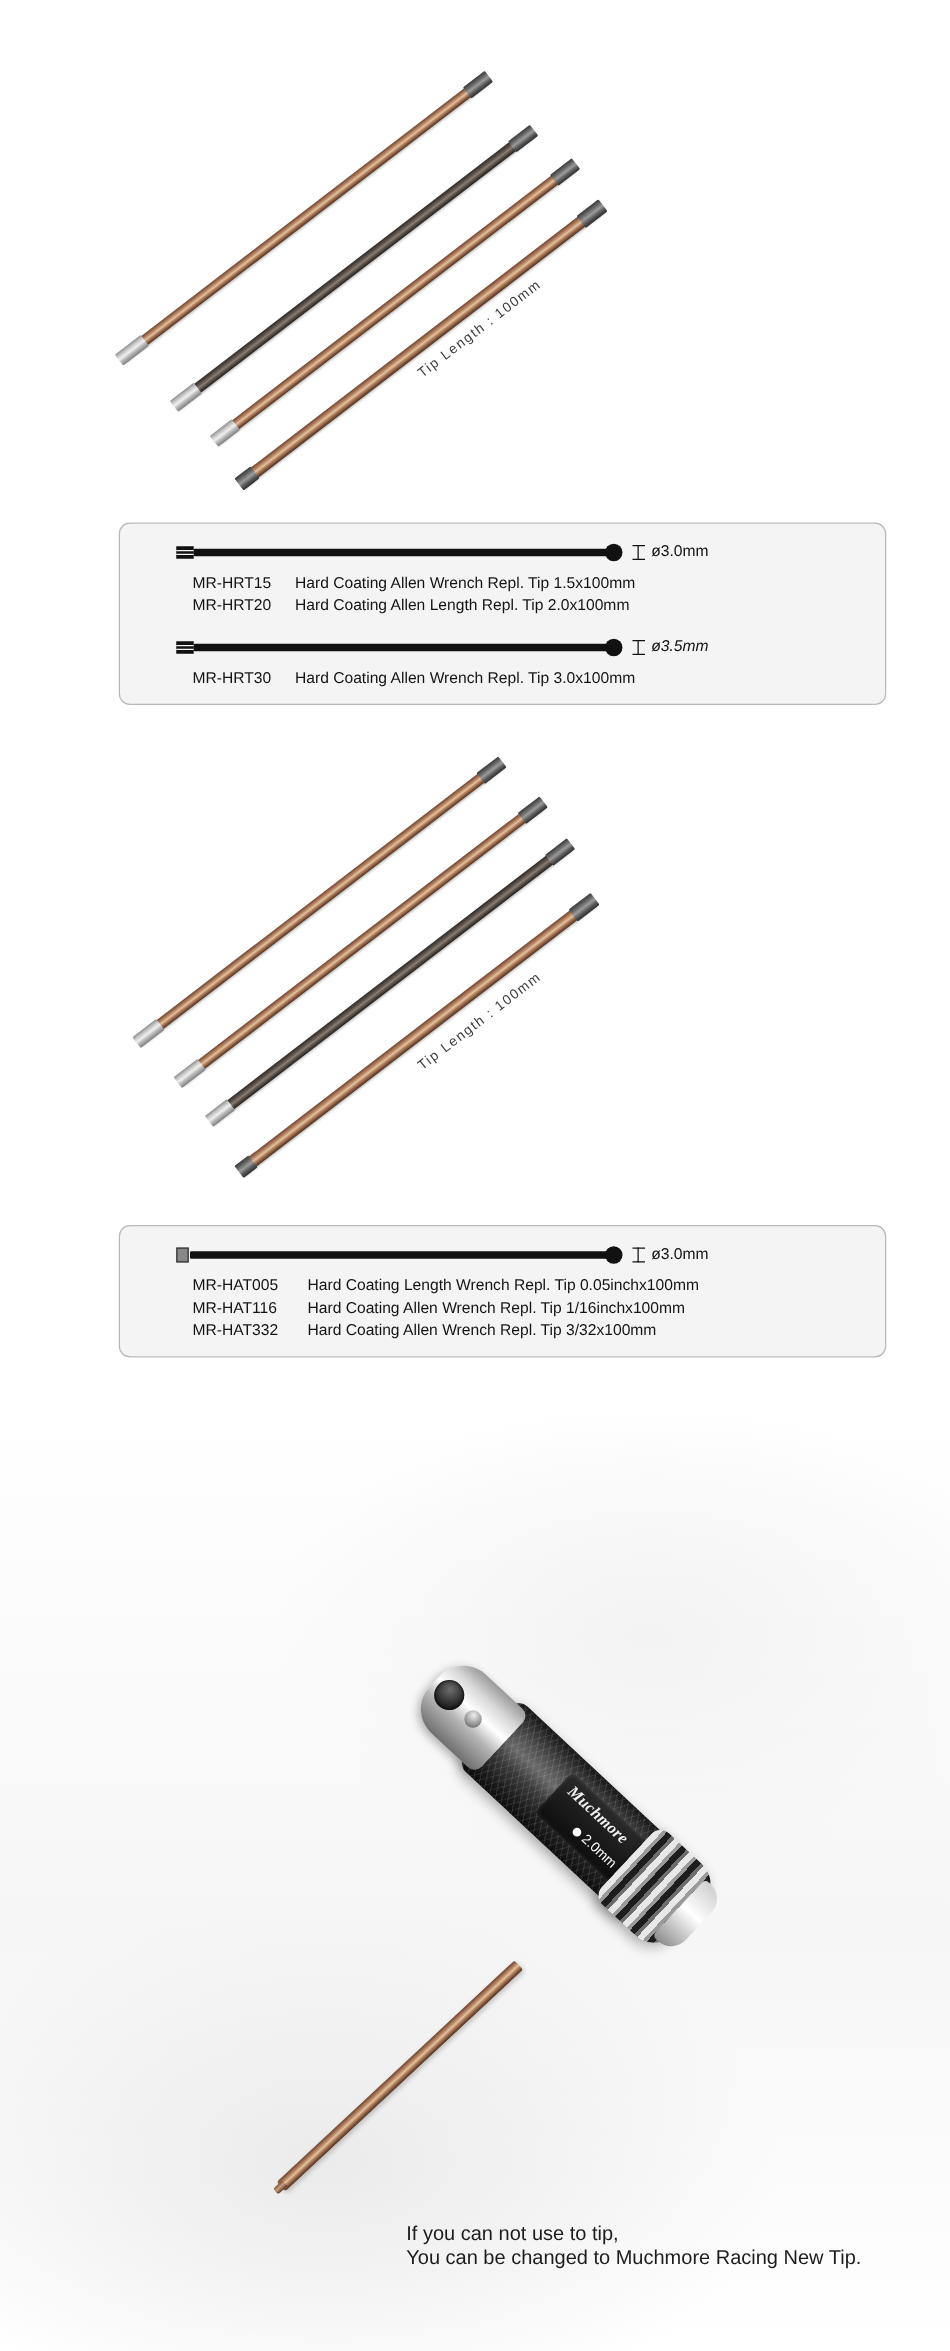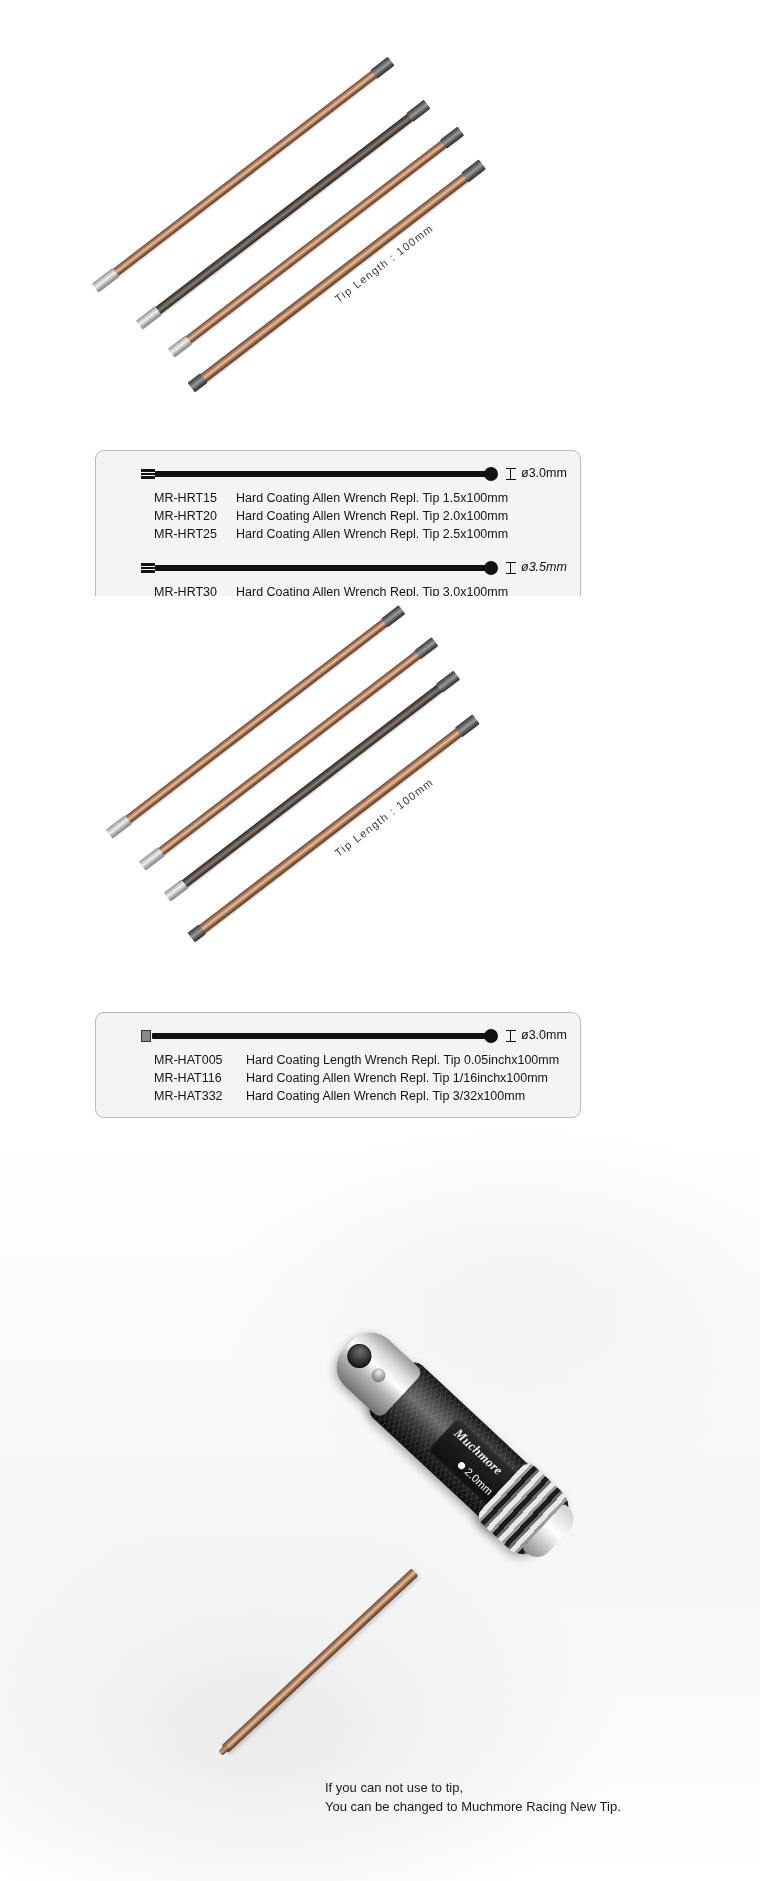--- a/index.html
+++ b/index.html
@@ -77,27 +77,26 @@
     font-size: 11px;
     letter-spacing: 1.3px;
     white-space: nowrap;
     transform-origin: 0 50%;
   }
 
   
   .spec-box {
     position: absolute;
     left: 95px;
-    width: 486px;
+    width: 614px;
     box-sizing: border-box;
     background: #f4f4f4;
     border: 1px solid #b9b9b9;
     border-radius: 9px;
     padding: 12px 0 12px 0;
-    margin-top: 32px;
   }
   .spec-group { position: relative; }
   .spec-diagram {
     position: relative;
     height: 22px;
     margin: 0 0 4px 0;
     padding-left: 45px;
   }
   .diag-bar {
     position: absolute;
@@ -347,21 +346,21 @@
     height: 6px;
     background: linear-gradient(to bottom, #7d5138, #caa083 45%, #5b3725);
     border-radius: 2px 0 0 2px;
   }
 
   .footer-note {
     position: absolute;
     left: 325px;
     top: 648px;
     color: #1c1c1c;
-    font-size: 13px;
+    font-size: 16px;
     line-height: 19px;
     white-space: nowrap;
   }
 </style>
 </head>
 <body>
 
 <div class="photo-panel" style="top:0; height:406px;">
 
   <div class="bit" style="left:96px; top:283px; width:370px; height:9px; transform: rotate(-37.5deg);">
@@ -402,24 +401,21 @@
         <span class="v"></span>
           <span class="h1"></span>
           <span class="h2"></span>
       </div>
       <div class="diag-dim" style="left:425px;">ø3.0mm</div>
     </div>
     <div class="spec-row">
       <span class="code">MR-HRT15</span><span>Hard Coating Allen Wrench Repl. Tip 1.5x100mm</span>
     </div>
     <div class="spec-row">
-      <span class="code">MR-HRT20</span><span>Hard Coating Allen Wrench Repl. Tip 2.0x100mm</span>
-    </div>
-    <div class="spec-row">
-      <span class="code">MR-HRT25</span><span>Hard Coating Allen Wrench Repl. Tip 2.5x100mm</span>
+      <span class="code">MR-HRT20</span><span>Hard Coating Allen Length Repl. Tip 2.0x100mm</span>
     </div>
   </div>
 
   <div class="spec-group" style="margin-top:14px;">
     <div class="spec-diagram">
       <div class="diag-tip-hex"></div>
       <div class="diag-bar" style="left:59px; width:331px;"></div>
       <div class="diag-ball" style="left:388px;"></div>
       <div class="diag-caliper" style="left:409px;">
         <span class="v"></span>

